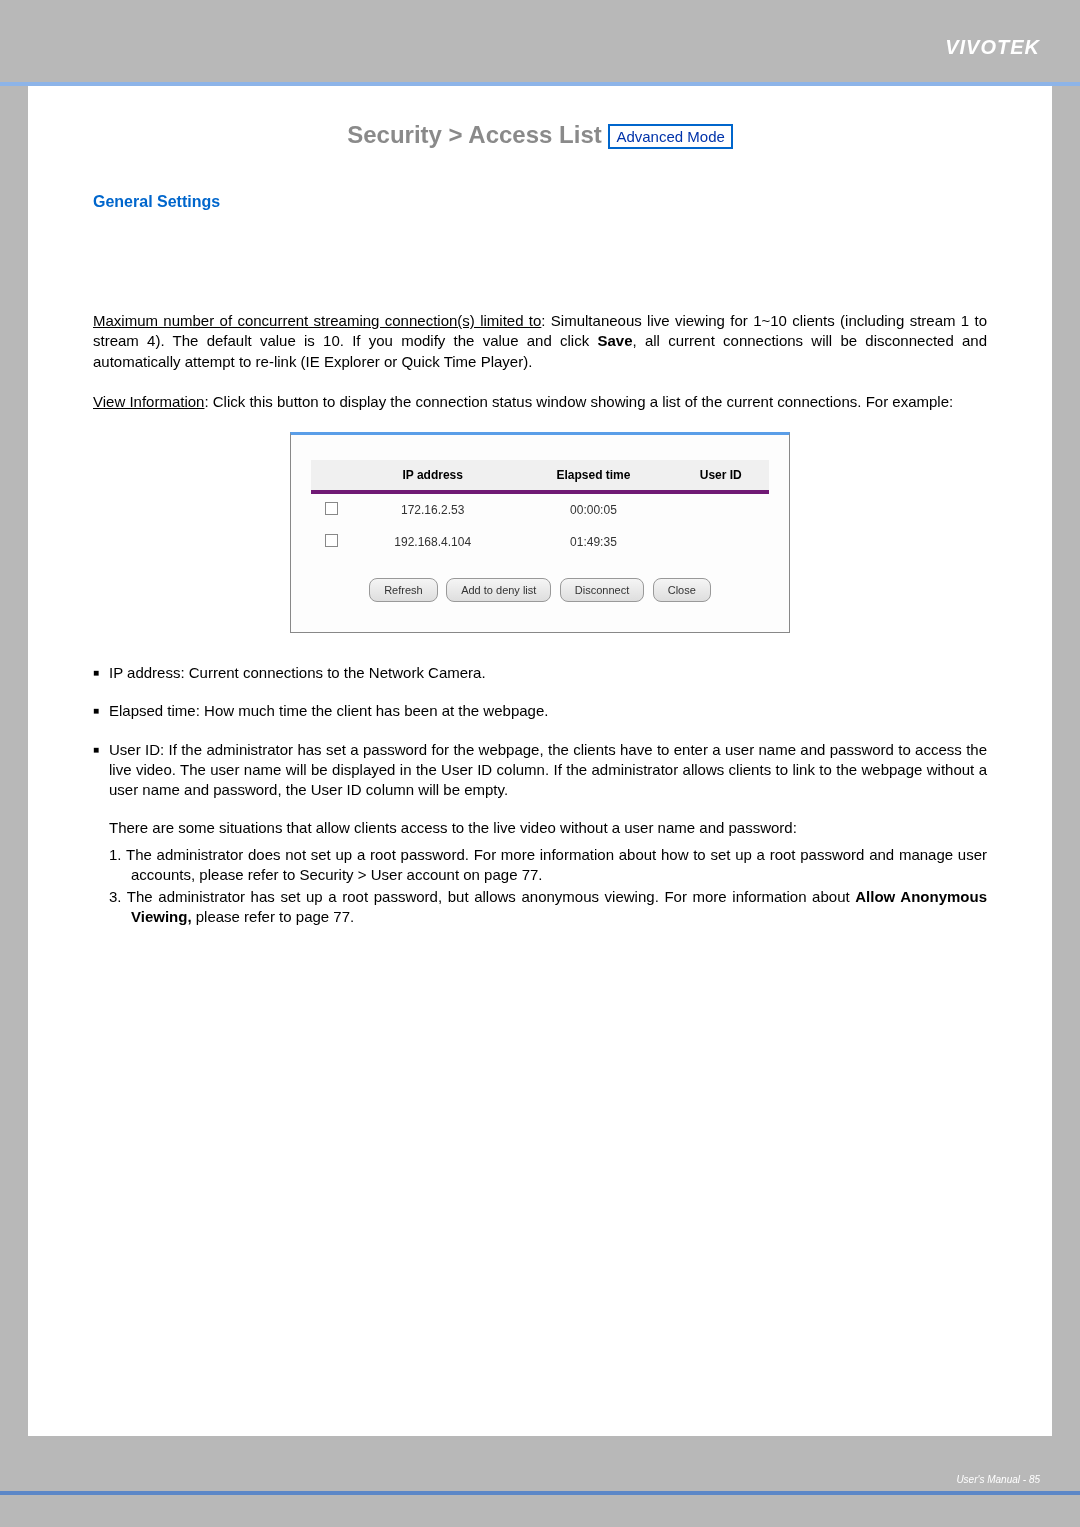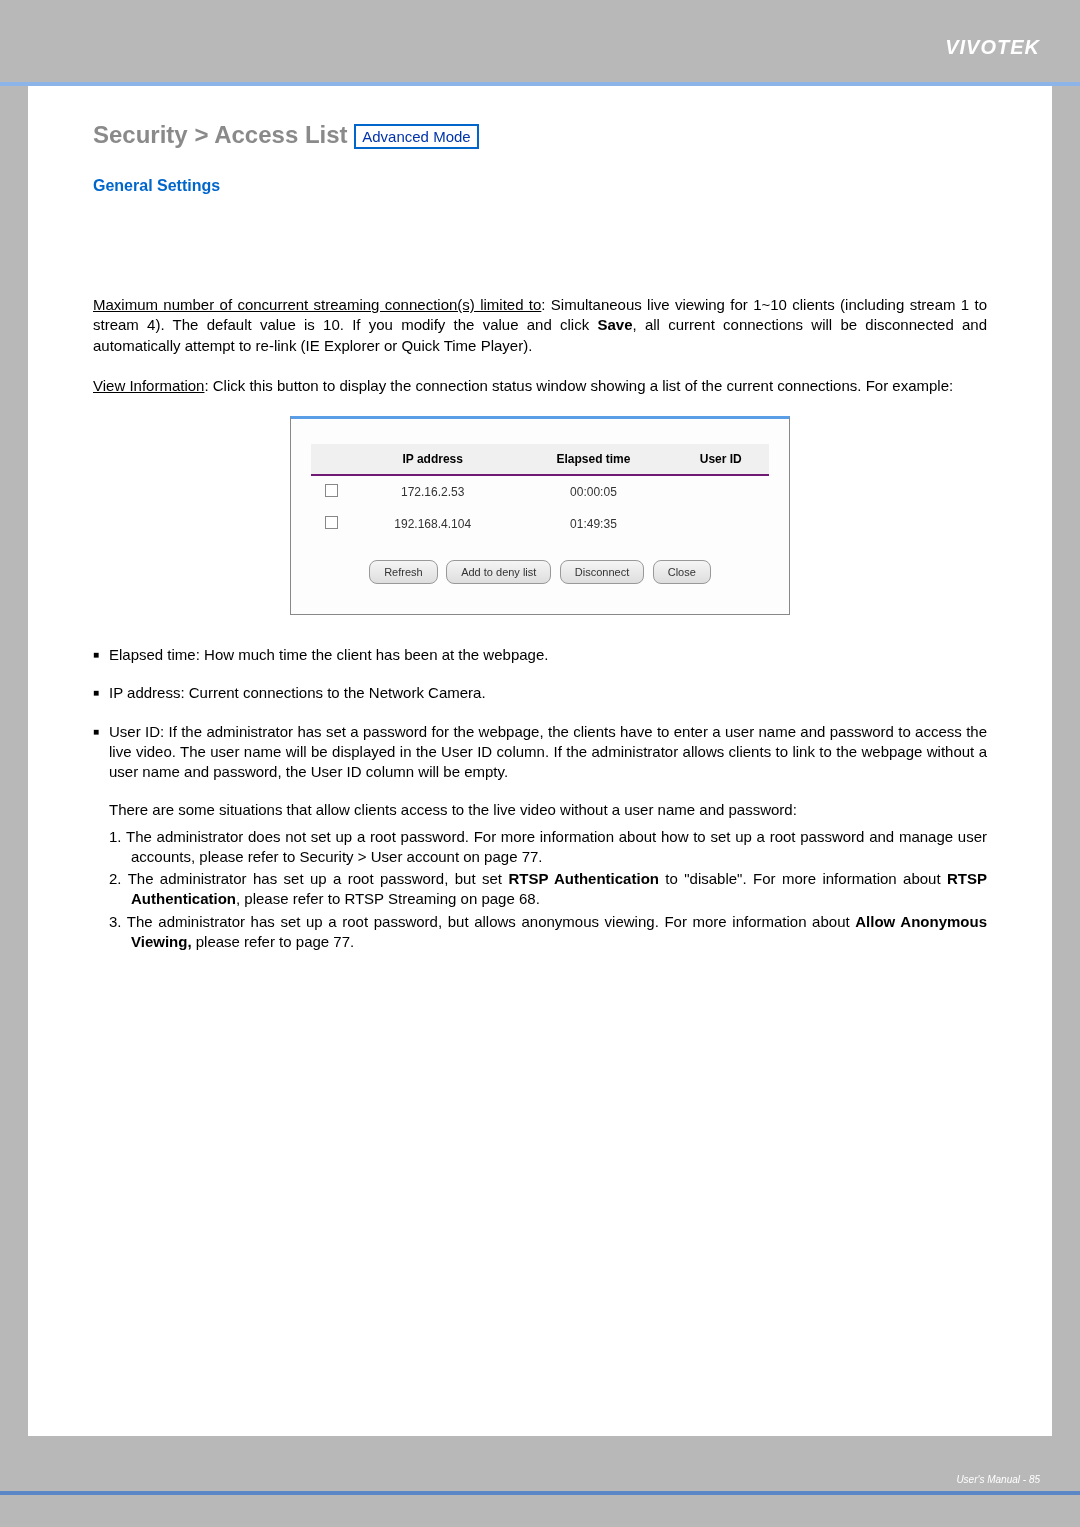--- a/index.html
+++ b/index.html
@@ -37,21 +37,22 @@
     .content-area {
       background-color: #ffffff;
       margin: 0 28px;
       padding: 35px 65px 50px 65px;
       min-height: 1350px;
     }
     .section-title {
       color: #8a8a8a;
       font-size: 24px;
       font-weight: bold;
-      margin-bottom: 28px;
+      margin-bottom: 44px;
+      text-align: center;
     }
     .badge {
       background-color: #ffffff;
       border: 2px solid #0066cc;
       color: #0033aa;
       font-size: 15px;
       padding: 2px 6px;
       vertical-align: middle;
       font-weight: normal;
     }
@@ -89,21 +90,21 @@
     .dialog-table {
       width: 100%;
       border-collapse: collapse;
       margin-bottom: 20px;
     }
     .dialog-table th {
       background-color: #f0f0f0;
       padding: 8px 4px;
       font-size: 12px;
       text-align: center;
-      border-bottom: 2px solid #701a75;
+      border-bottom: 4px solid #701a75;
     }
     .dialog-table td {
       padding: 8px 4px;
       font-size: 12px;
       text-align: center;
       color: #333;
     }
     .checkbox-cell {
       width: 40px;
     }
@@ -246,31 +247,28 @@
     </table>
     <div class="dialog-buttons">
       <span class="dialog-btn">Refresh</span>
       <span class="dialog-btn">Add to deny list</span>
       <span class="dialog-btn">Disconnect</span>
       <span class="dialog-btn">Close</span>
     </div>
   </div>
 
 
+  <p class="bullet-item">IP address: Current connections to the Network Camera.</p>
   <p class="bullet-item">Elapsed time: How much time the client has been at the webpage.</p>
-  <p class="bullet-item">IP address: Current connections to the Network Camera.</p>
   <p class="bullet-item">User ID: If the administrator has set a password for the webpage, the clients have to enter a user name and password to access the live video. The user name will be displayed in the User ID column. If  the administrator allows clients to link to the webpage without a user name and password, the User ID column will be empty.</p>
 
   <p class="indented-para">There are some situations that allow clients access to the live video without a user name and password:</p>
 
   <p class="numbered-item">1. The administrator does not set up a root password. For more information about how to set up a root password and manage user accounts, please refer to Security &gt; User account on page 77.</p>
 
-  <p class="numbered-item">
-    <span>2. The administrator has set up a root password, but set </span><b>RTSP Authentication</b><span> to "disable". For more information about </span><b>RTSP Authentication</b><span>, please refer to RTSP Streaming on page 68.</span>
-  </p>
 
   <p class="numbered-item">
     <span>3. The administrator has set up a root password, but allows anonymous viewing. For more information about </span><b>Allow Anonymous Viewing,</b><span> please refer to page 77.</span>
   </p>
 
 </div>
 
 <div class="footer-band">
   <span class="footer-text">User's Manual - 85</span>
 </div>

